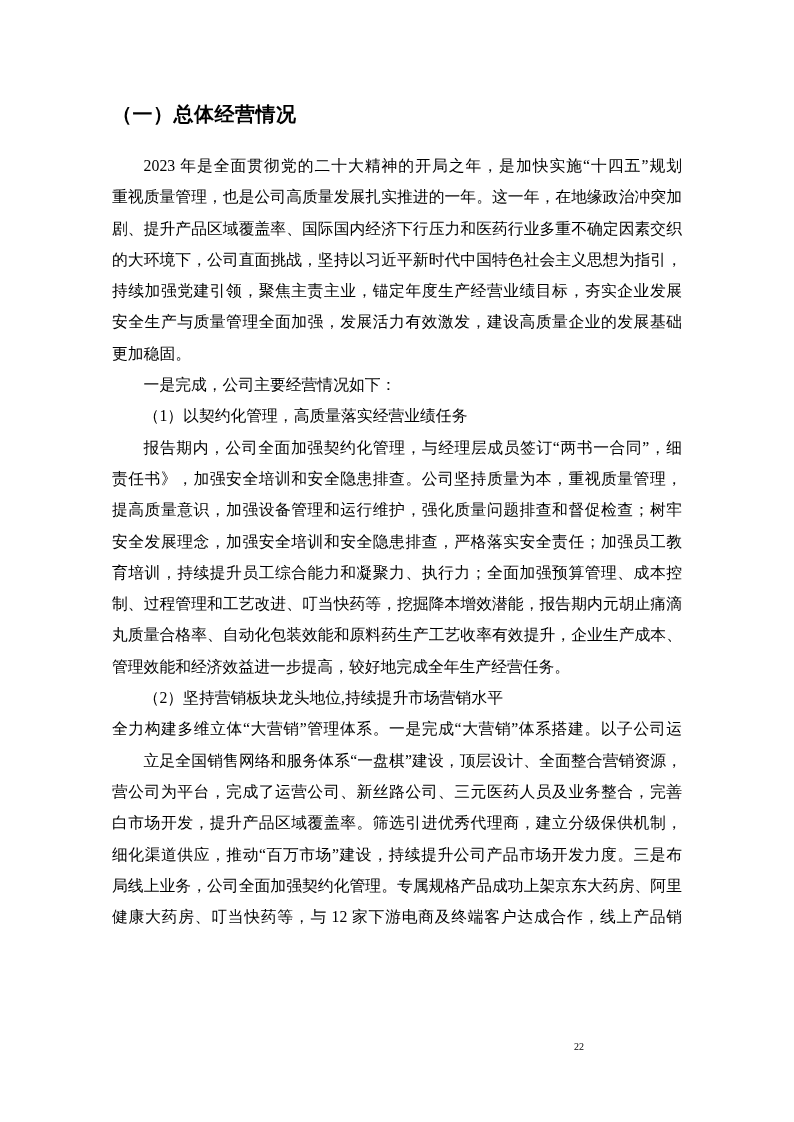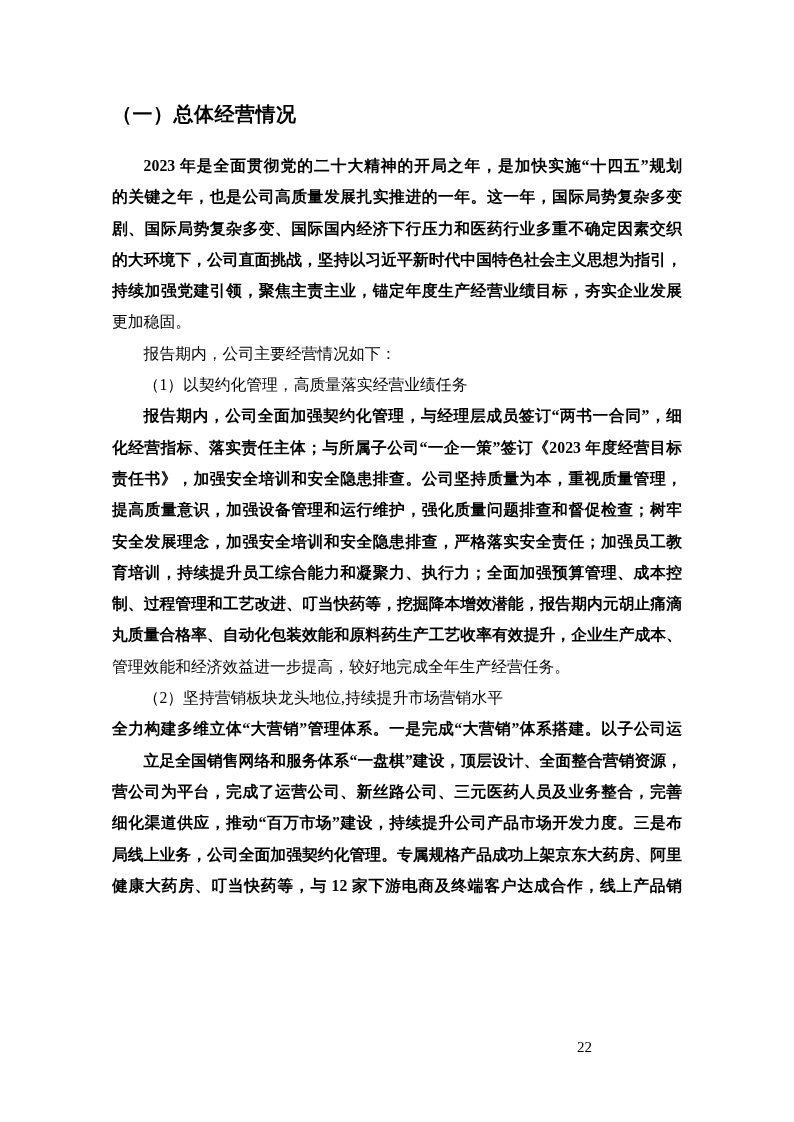--- a/index.html
+++ b/index.html
@@ -35,81 +35,81 @@
   }
   .ln {
     height: 31.3px;
     line-height: 31.3px;
     text-align: justify;
     overflow: hidden;
     white-space: normal;
   }
   .ln.just {
     text-align-last: justify;
-    font-weight: bold;
   }
   .ln.ind {
     text-indent: 2em;
   }
   .page-number {
     position: absolute;
     top: 1039px;
-    right: 112px;
-    font-size: 15px;
+    right: 120px;
+    font-size: 10px;
     line-height: 16px;
     font-family: "Liberation Serif", "DejaVu Serif", serif;
   }
 </style>
 </head>
 <body>
 
 <div class="page">
   <div class="content">
 
     <h1 class="section-title">（一）总体经营情况</h1>
 
     <div class="body-text">
 
       <div>
         <div class="ln ind just">2023 年是全面贯彻党的二十大精神的开局之年，是加快实施“十四五”规划</div>
-        <div class="ln just">的关键之年，也是公司高质量发展扎实推进的一年。这一年，国际局势复杂多变</div>
-        <div class="ln just">剧、国际局势复杂多变、国际国内经济下行压力和医药行业多重不确定因素交织</div>
+        <div class="ln just">重视质量管理，也是公司高质量发展扎实推进的一年。这一年，在地缘政治冲突加</div>
+        <div class="ln just">剧、提升产品区域覆盖率、国际国内经济下行压力和医药行业多重不确定因素交织</div>
         <div class="ln just">的大环境下，公司直面挑战，坚持以习近平新时代中国特色社会主义思想为指引，</div>
         <div class="ln just">持续加强党建引领，聚焦主责主业，锚定年度生产经营业绩目标，夯实企业发展</div>
+        <div class="ln just">安全生产与质量管理全面加强，发展活力有效激发，建设高质量企业的发展基础</div>
         <div class="ln">更加稳固。</div>
       </div>
 
       <div>
-        <div class="ln ind">报告期内，公司主要经营情况如下：</div>
+        <div class="ln ind">一是完成，公司主要经营情况如下：</div>
       </div>
 
       <div>
         <div class="ln ind">（1）以契约化管理，高质量落实经营业绩任务</div>
       </div>
 
       <div>
         <div class="ln ind just">报告期内，公司全面加强契约化管理，与经理层成员签订“两书一合同”，细</div>
-        <div class="ln just">化经营指标、落实责任主体；与所属子公司“一企一策”签订《2023 年度经营目标</div>
         <div class="ln just">责任书》，加强安全培训和安全隐患排查。公司坚持质量为本，重视质量管理，</div>
         <div class="ln just">提高质量意识，加强设备管理和运行维护，强化质量问题排查和督促检查；树牢</div>
         <div class="ln just">安全发展理念，加强安全培训和安全隐患排查，严格落实安全责任；加强员工教</div>
         <div class="ln just">育培训，持续提升员工综合能力和凝聚力、执行力；全面加强预算管理、成本控</div>
         <div class="ln just">制、过程管理和工艺改进、叮当快药等，挖掘降本增效潜能，报告期内元胡止痛滴</div>
         <div class="ln just">丸质量合格率、自动化包装效能和原料药生产工艺收率有效提升，企业生产成本、</div>
         <div class="ln">管理效能和经济效益进一步提高，较好地完成全年生产经营任务。</div>
       </div>
 
       <div>
         <div class="ln ind">（2）坚持营销板块龙头地位,持续提升市场营销水平</div>
       </div>
 
       <div>
         <div class="ln just">全力构建多维立体“大营销”管理体系。一是完成“大营销”体系搭建。以子公司运</div>
         <div class="ln ind just">立足全国销售网络和服务体系“一盘棋”建设，顶层设计、全面整合营销资源，</div>
         <div class="ln just">营公司为平台，完成了运营公司、新丝路公司、三元医药人员及业务整合，完善</div>
+        <div class="ln just">白市场开发，提升产品区域覆盖率。筛选引进优秀代理商，建立分级保供机制，</div>
         <div class="ln just">细化渠道供应，推动“百万市场”建设，持续提升公司产品市场开发力度。三是布</div>
         <div class="ln just">局线上业务，公司全面加强契约化管理。专属规格产品成功上架京东大药房、阿里</div>
         <div class="ln just">健康大药房、叮当快药等，与 12 家下游电商及终端客户达成合作，线上产品销</div>
       </div>
 
     </div>
   </div>
 
   <div class="page-number">22</div>
 </div>

